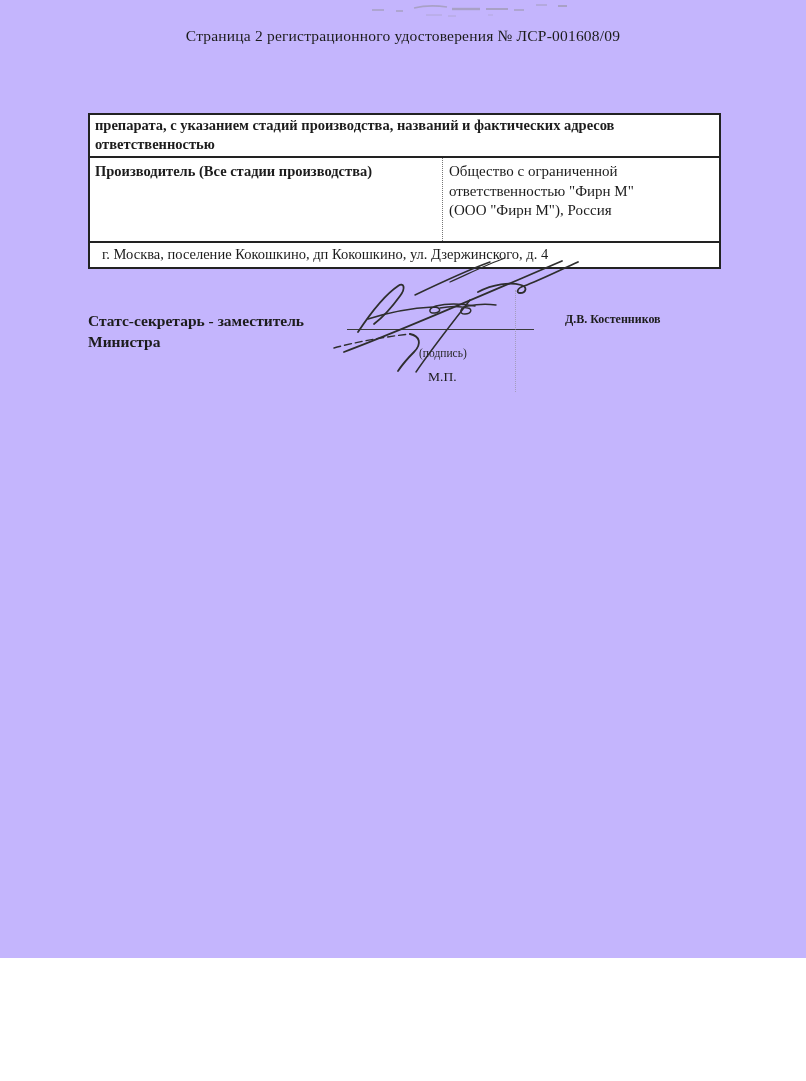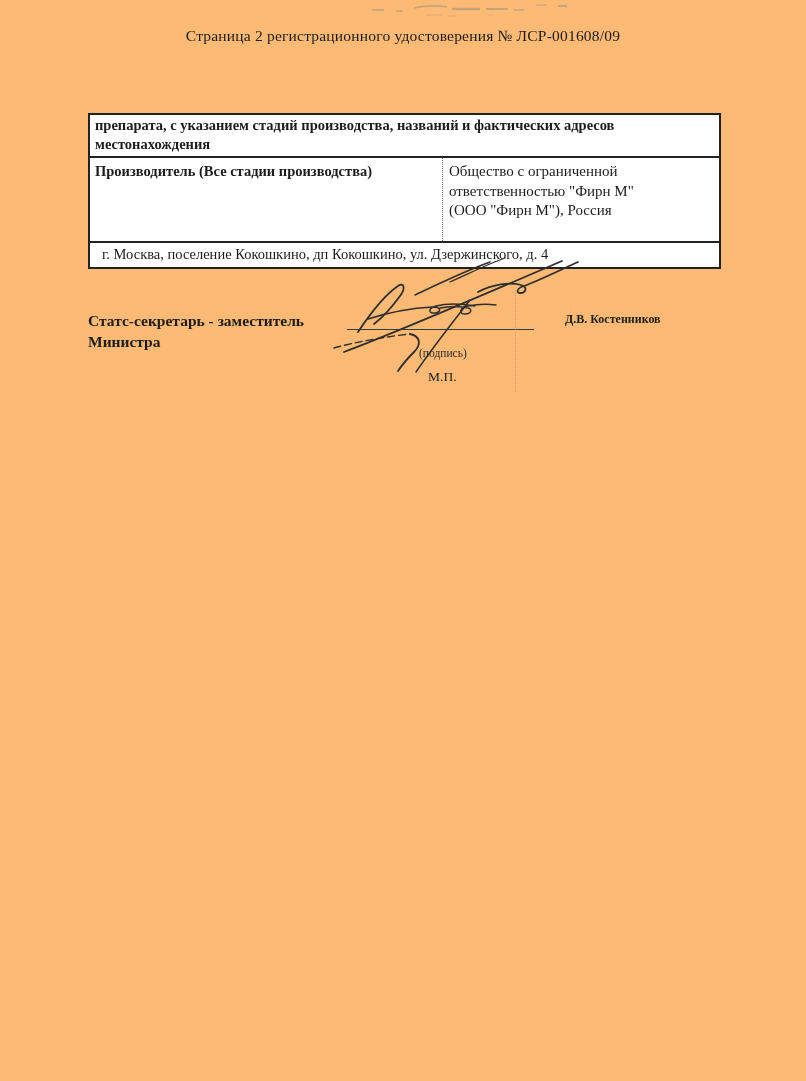--- a/index.html
+++ b/index.html
@@ -3,22 +3,22 @@
 <meta charset="utf-8">
 <style>
   html, body {
     margin: 0;
     padding: 0;
     background: #ffffff;
   }
   .page {
     position: relative;
     width: 806px;
-    height: 1081px;
-    background: #fdba74;
+    height: 958px;
+    background: #c4b5fd;
     font-family: "Liberation Serif", "DejaVu Serif", serif;
     color: #1c1c1c;
     overflow: hidden;
   }
   
   .smudge {
     position: absolute;
     left: 368px;
     top: 1px;
     width: 220px;
@@ -154,21 +154,21 @@
       <path d="M80 15 h 8" stroke-width="1" opacity="0.7"></path>
       <path d="M120 14 h 5" stroke-width="1" opacity="0.6"></path>
     </g>
   </svg>
 
   <div class="doc-title">Страница 2 регистрационного удостоверения № ЛСР-001608/09</div>
 
   <div class="sites-table">
     <div class="t-header">
       <div class="line">препарата, с указанием стадий производства, названий и фактических адресов</div>
-      <div class="line">местонахождения</div>
+      <div class="line">ответственностью</div>
     </div>
     <div class="t-row">
       <div class="cell-role">Производитель (Все стадии производства)</div>
       <div class="cell-org">
         <div class="line">Общество с ограниченной</div>
         <div class="line">ответственностью "Фирн М"</div>
         <div class="line">(ООО "Фирн М"), Россия</div>
       </div>
     </div>
     <div class="t-address">г. Москва, поселение Кокошкино, дп Кокошкино, ул. Дзержинского, д. 4</div>

